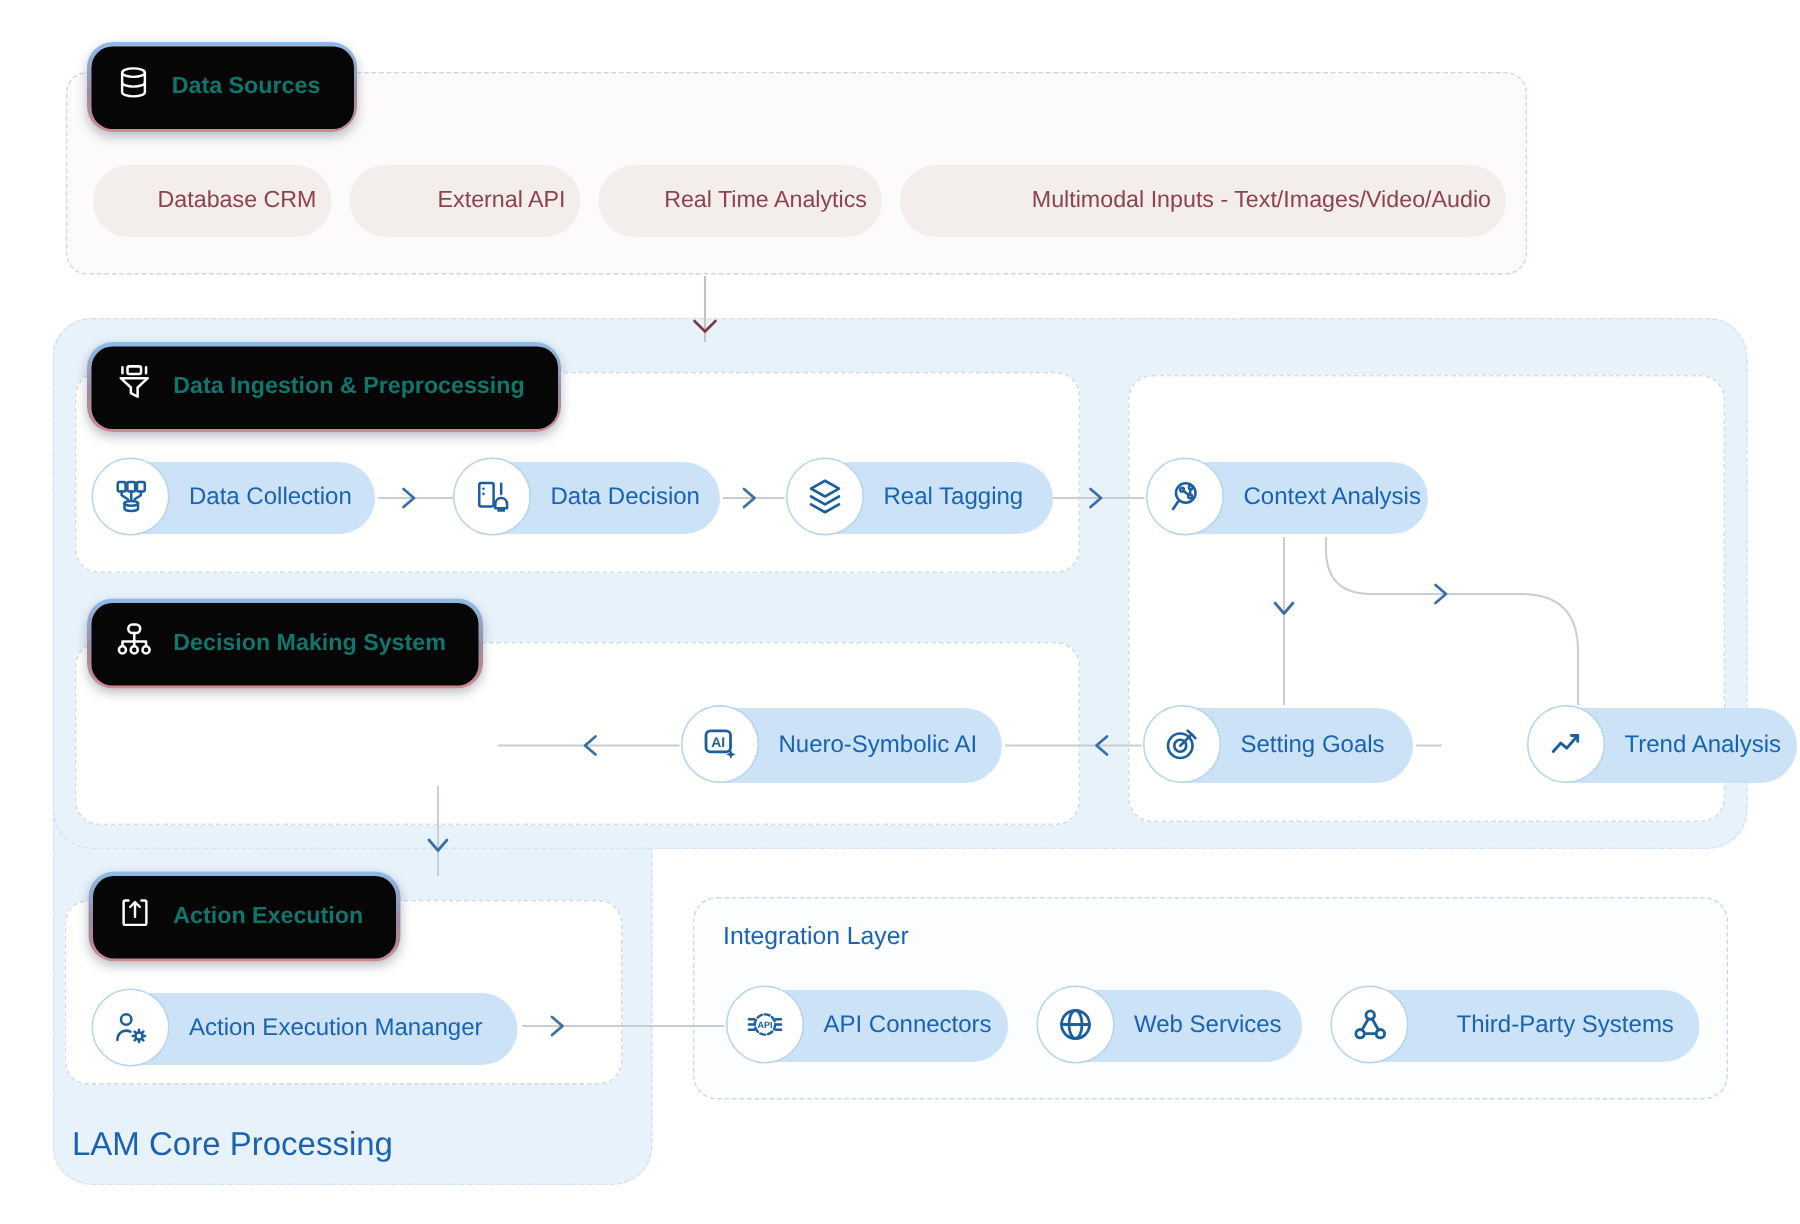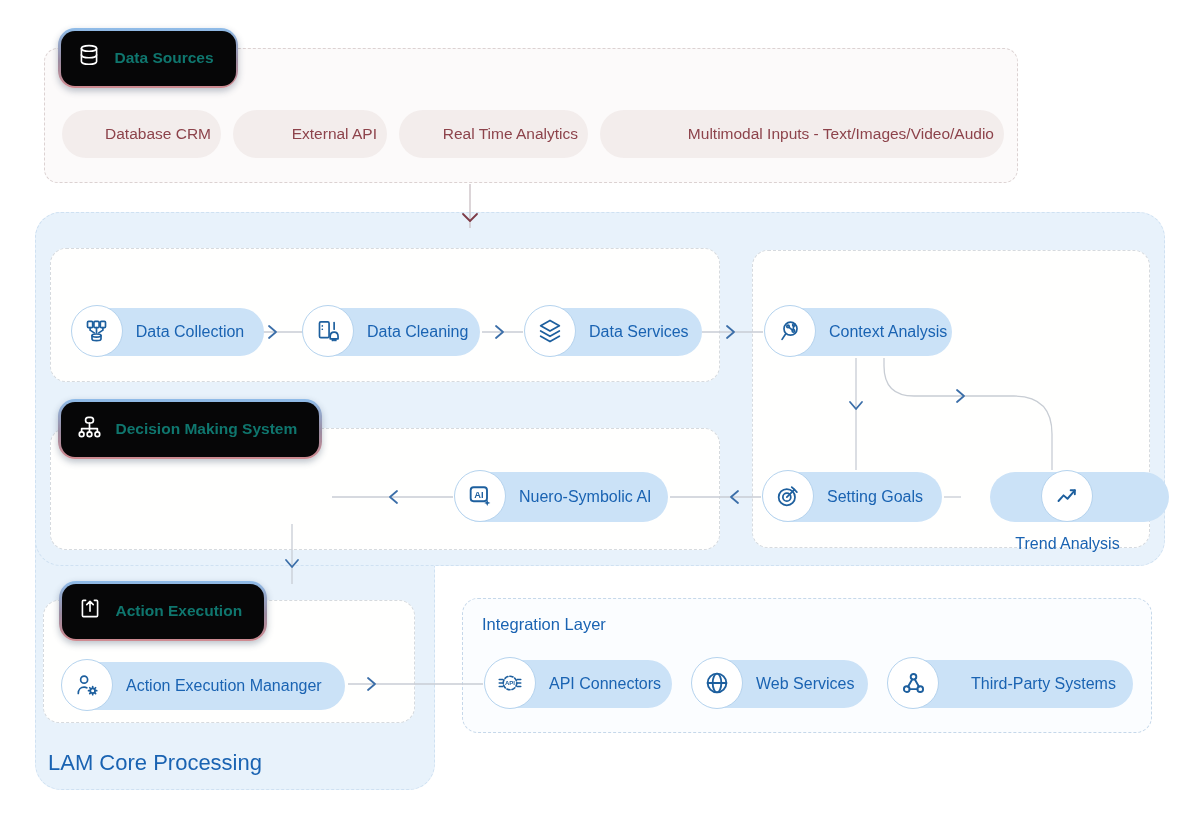--- a/index.html
+++ b/index.html
@@ -99,20 +99,32 @@
         <svg width="26" height="26" viewBox="0 0 24 24" fill="none" stroke="#ffffff" stroke-width="1.5" stroke-linecap="round" stroke-linejoin="round">
           <ellipse cx="12" cy="5" rx="7" ry="2.6"></ellipse>
           <path d="M5 5v12c0 1.45 3.1 2.6 7 2.6s7-1.15 7-2.6V5"></path>
           <path d="M5 11c0 1.45 3.1 2.6 7 2.6s7-1.15 7-2.6"></path>
         </svg>
       </span>
       <span>Data Sources</span>
     </div>
   </div>
 
+  <div class="badge" style="left:58px; top:228px;">
+    <div class="badge-inner">
+      <span>
+        <svg width="27" height="27" viewBox="0 0 24 24" fill="none" stroke="#ffffff" stroke-width="1.5" stroke-linecap="round" stroke-linejoin="round">
+          <rect x="8" y="2" width="8" height="4.5" rx="1"></rect>
+          <path d="M5 2.5v3.5M19 2.5v3.5"></path>
+          <path d="M4 9h16l-6 5.5V20l-4-2.2v-3.3z"></path>
+        </svg>
+      </span>
+      <span>Data Ingestion &amp; Preprocessing</span>
+    </div>
+  </div>
 
 
   <div class="badge" style="left:58px; top:399px;">
     <div class="badge-inner">
       <span>
         <svg width="27" height="27" viewBox="0 0 24 24" fill="none" stroke="#ffffff" stroke-width="1.5" stroke-linecap="round" stroke-linejoin="round">
           <rect x="8.5" y="3" width="7" height="5" rx="2.4"></rect>
           <path d="M12 8v4M5 13h14M5 13v2.5M19 13v2.5M12 12v3.5"></path>
           <circle cx="5" cy="18" r="2.1"></circle>
             <circle cx="12" cy="18" r="2.1"></circle>
@@ -141,21 +153,21 @@
   <div class="src-pill" style="left:233px; top:110px; width:154px;">
     <span>External API</span>
   </div>
   <div class="src-pill" style="left:399px; top:110px; width:189px;">
     <span>Real Time Analytics</span>
   </div>
   <div class="src-pill" style="left:600px; top:110px; width:404px;">
     <span>Multimodal Inputs - Text/Images/Video/Audio</span>
   </div>
 
-  <div class="pill" style="left:76px; top:308px; width:188px;justify-content:center;">
+  <div class="pill" style="left:62px; top:308px; width:188px;">
     <span class="pic">
       <svg width="27" height="27" viewBox="0 0 24 24" fill="none" stroke="#1d5f9e" stroke-width="1.5" stroke-linecap="round" stroke-linejoin="round">
         <rect x="4" y="3" width="4.6" height="5.6" rx="1"></rect>
         <rect x="9.7" y="3" width="4.6" height="5.6" rx="1"></rect>
         <rect x="15.4" y="3" width="4.6" height="5.6" rx="1"></rect>
         <path d="M6.3 8.6v2.2l3.7 2.4M12 8.6v4.6M17.7 8.6v2.2l-3.7 2.4"></path>
         <ellipse cx="12" cy="15.6" rx="4" ry="1.4"></ellipse>
         <path d="M8 15.6v3c0 .8 1.8 1.5 4 1.5s4-.7 4-1.5v-3"></path>
       </svg>
     </span>
@@ -165,32 +177,32 @@
   <div class="pill" style="left:303px; top:308px; width:177px;">
     <span class="pic">
       <svg width="27" height="27" viewBox="0 0 24 24" fill="none" stroke="#1d5f9e" stroke-width="1.5" stroke-linecap="round" stroke-linejoin="round">
         <rect x="4" y="3.5" width="8.5" height="14" rx="1.2"></rect>
         <path d="M6.5 7h.01M6.5 10h.01"></path>
         <path d="M17 4v6"></path>
         <path d="M13.5 16.5c0-2.4 1.5-4 3.5-4s3.5 1.6 3.5 4v2h-7z"></path>
         <path d="M15.5 18.5v1.5M17 18.5v1.5M18.5 18.5v1.5"></path>
       </svg>
     </span>
-    <span>Data Cleaning</span>
+    <span>Data Decision</span>
   </div>
 
   <div class="pill" style="left:525px; top:308px; width:177px;">
     <span class="pic">
       <svg width="28" height="28" viewBox="0 0 24 24" fill="none" stroke="#1d5f9e" stroke-width="1.5" stroke-linecap="round" stroke-linejoin="round">
         <path d="M12 3l8 4.5-8 4.5-8-4.5z"></path>
         <path d="M4 12l8 4.5 8-4.5"></path>
         <path d="M4 16.5L12 21l8-4.5"></path>
       </svg>
     </span>
-    <span>Data Services</span>
+    <span>Real Tagging</span>
   </div>
 
   <div class="pill" style="left:765px; top:308px; width:187px;">
     <span class="pic">
       <svg width="27" height="27" viewBox="0 0 24 24" fill="none" stroke="#1d5f9e" stroke-width="1.5" stroke-linecap="round" stroke-linejoin="round">
         <circle cx="12" cy="9.5" r="5.8"></circle>
         <path d="M7.5 14.5L4.5 19"></path>
         <circle cx="9.8" cy="7.5" r="1.1"></circle>
         <circle cx="14.6" cy="11.5" r="1.1"></circle>
         <circle cx="15" cy="6.2" r="1.1"></circle>
@@ -205,21 +217,21 @@
       <svg width="28" height="28" viewBox="0 0 24 24" fill="none" stroke="#1d5f9e" stroke-width="1.5" stroke-linecap="round" stroke-linejoin="round">
         <circle cx="11" cy="13" r="7"></circle>
         <circle cx="11" cy="13" r="3.4"></circle>
         <path d="M11 13l6.5-6.5"></path>
         <path d="M15.2 4.4l2.3 2 2.1 2.3"></path>
       </svg>
     </span>
     <span>Setting Goals</span>
   </div>
 
-  <div class="pill" style="left:990px; top:472px; width:179px; height:50px;flex-direction:column;">
+  <div class="pill" style="left:1019px; top:472px; width:179px; height:50px;">
     <span class="pic">
       <svg width="27" height="27" viewBox="0 0 24 24" fill="none" stroke="#1d5f9e" stroke-width="1.7" stroke-linecap="round" stroke-linejoin="round">
         <path d="M4 16l4.5-5 3.5 3 6.5-7.5"></path>
         <path d="M14.8 6.5H18.5V10"></path>
       </svg>
     </span>
     <span>Trend Analysis</span>
   </div>
 
 

